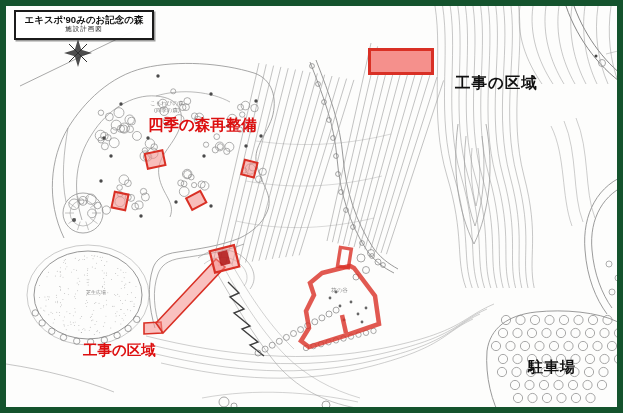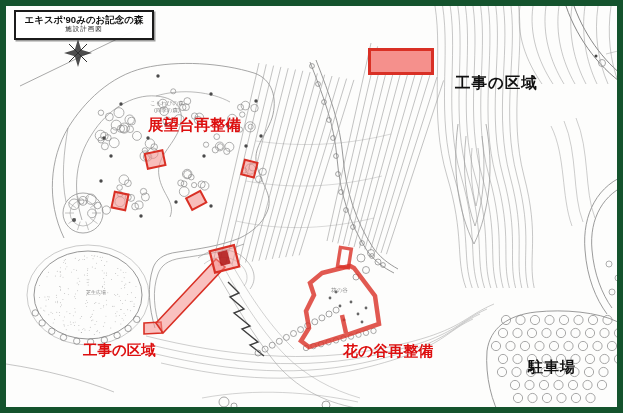--- a/index.html
+++ b/index.html
@@ -602,23 +602,22 @@
   <div class="title-box">
     <div class="tb-title">エキスポ'90みのお記念の森</div>
     <div class="tb-sub">施設計画図</div>
   </div>
 
   <div class="legend">
     <div class="swatch"></div>
     <div class="legend-label">工事の区域</div>
   </div>
 
-  <div class="red-label" id="lbl-shiki">展望台再整備</div>
+  <div class="red-label" id="lbl-shiki">四季の森再整備</div>
   <div class="red-label" id="lbl-tenbodai">工事の区域</div>
-  <div class="red-label" id="lbl-hananotani">花の谷再整備</div>
   <div class="black-label" id="lbl-parking">駐車場</div>
 
   <div class="tiny" id="tiny-forest">
     <div>こもれびの森</div>
     <div>(四季の森)</div>
   </div>
   <div class="tiny" id="tiny-lawn">芝生広場</div>
   <div class="tiny" id="tiny-valley">花の谷</div>
 </div>
 

